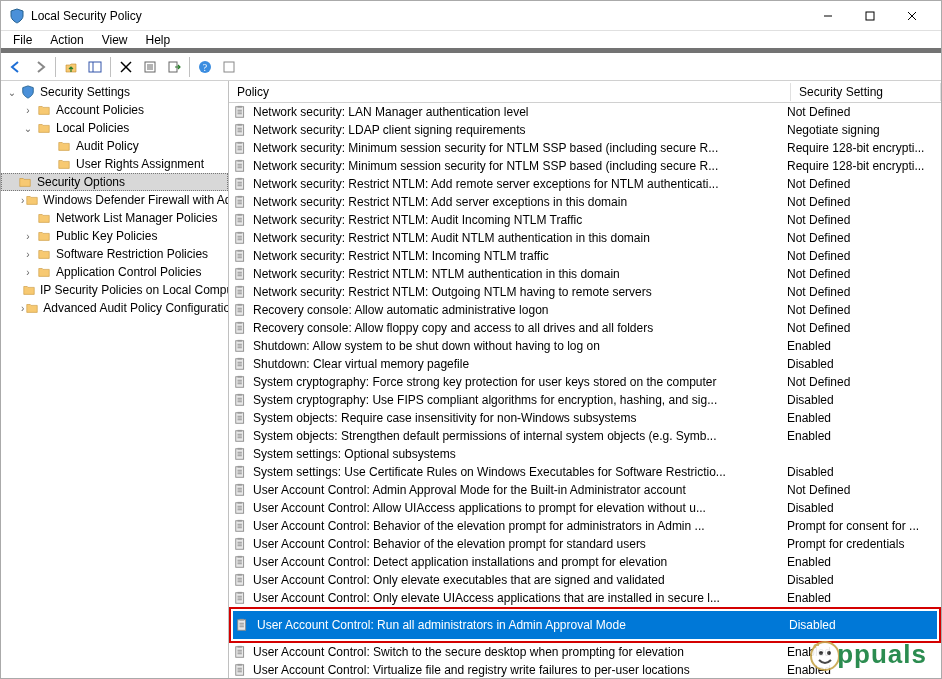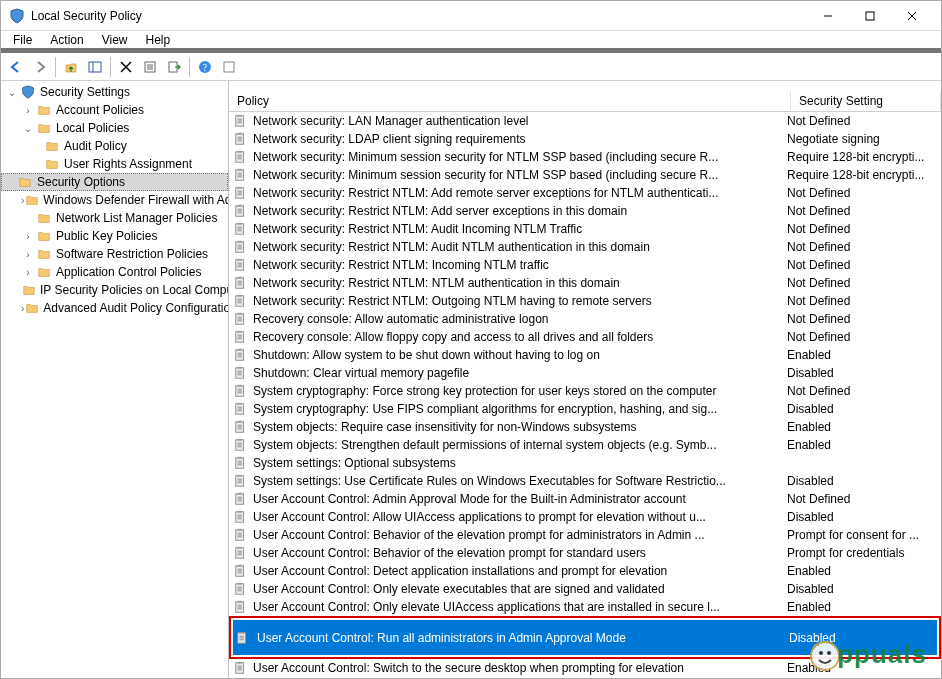--- a/index.html
+++ b/index.html
@@ -24,35 +24,35 @@
 .tree-panel::-webkit-scrollbar { height: 16px; }
 .tree-panel::-webkit-scrollbar-thumb { background: #c0c0c0; }
 .tree-panel::-webkit-scrollbar-track { background: #f0f0f0; }
 
 .tree-node { display: flex; align-items: center; padding: 1px 0; white-space: nowrap; cursor: pointer; }
 .tree-node .expander { width: 14px; height: 14px; display:inline-flex; align-items:center; justify-content:center; color:#666; font-size:10px; margin-right:1px; }
 .tree-node .nicon { width: 16px; height: 16px; margin-right: 4px; display:inline-flex; align-items:center; justify-content:center;}
 .tree-node.selected { background: #d8d8d8; border:1px dotted #777; padding:0; }
 .d0 { padding-left: 4px; }
 .d1 { padding-left: 20px; }
-.d2 { padding-left: 28px; }
-
-.list-panel { flex: 1; display:flex; flex-direction:column; overflow:hidden;margin-top:9px; }
+.d2 { padding-left: 40px; }
+
+.list-panel { flex: 1; display:flex; flex-direction:column; overflow:hidden; }
 .list-header { display:flex; border-bottom: 1px solid #d0d0d0; background:#fff; height: 22px; align-items:center; }
 .list-header .col { padding: 2px 8px; border-right:1px solid #e0e0e0; font-weight: normal; cursor:pointer; }
 .col-policy { flex: 1; min-width:100px; overflow:hidden; text-overflow:ellipsis; white-space:nowrap;}
 .col-setting { width: 150px; overflow:hidden; text-overflow:ellipsis; white-space:nowrap;}
 
 .list-body { flex:1; overflow-y:auto; overflow-x:hidden; }
 .list-row { display:flex; align-items:center; height:18px; padding: 0 4px; cursor:pointer; }
 .list-row .ricon { width:16px; height:16px; margin-right:4px; display:inline-flex; align-items:center; justify-content:center;}
 .list-row .col-policy { flex:1; overflow:hidden; text-overflow:ellipsis; white-space:nowrap; padding-right:8px;}
 .list-row .col-setting { width:150px; overflow:hidden; text-overflow:ellipsis; white-space:nowrap;}
 .list-row.highlighted-wrap { border: 2px solid #d40000; padding:2px; height:auto; }
-.highlighted-inner { display:flex; align-items:center; height:35px; width:100%; padding:0 2px; background:#0078d7; color:#fff;}
+.highlighted-inner { display:flex; align-items:center; height:28px; width:100%; padding:0 2px; background:#0078d7; color:#fff;}
 .highlighted-inner .col-policy { flex:1; overflow:hidden; text-overflow:ellipsis; white-space:nowrap; padding-right:8px; padding-left:2px;}
 .highlighted-inner .col-setting { width:146px; }
 
 .watermark { position:absolute; right:14px; bottom:6px; font-size:26px; color:#15803d; font-weight:700; letter-spacing:1px; opacity:0.9; pointer-events:none;}
 .watermark svg{vertical-align:middle; margin-right:-4px;}
 
 
 .folder-icon-svg { fill:#f7c972; stroke:#c28a2a; stroke-width:0.6; }
 .shield-svg { fill:#4a90d9; stroke:#24608f; }
 .policy-icon-svg { fill:#e8e8e8; stroke:#888; }

